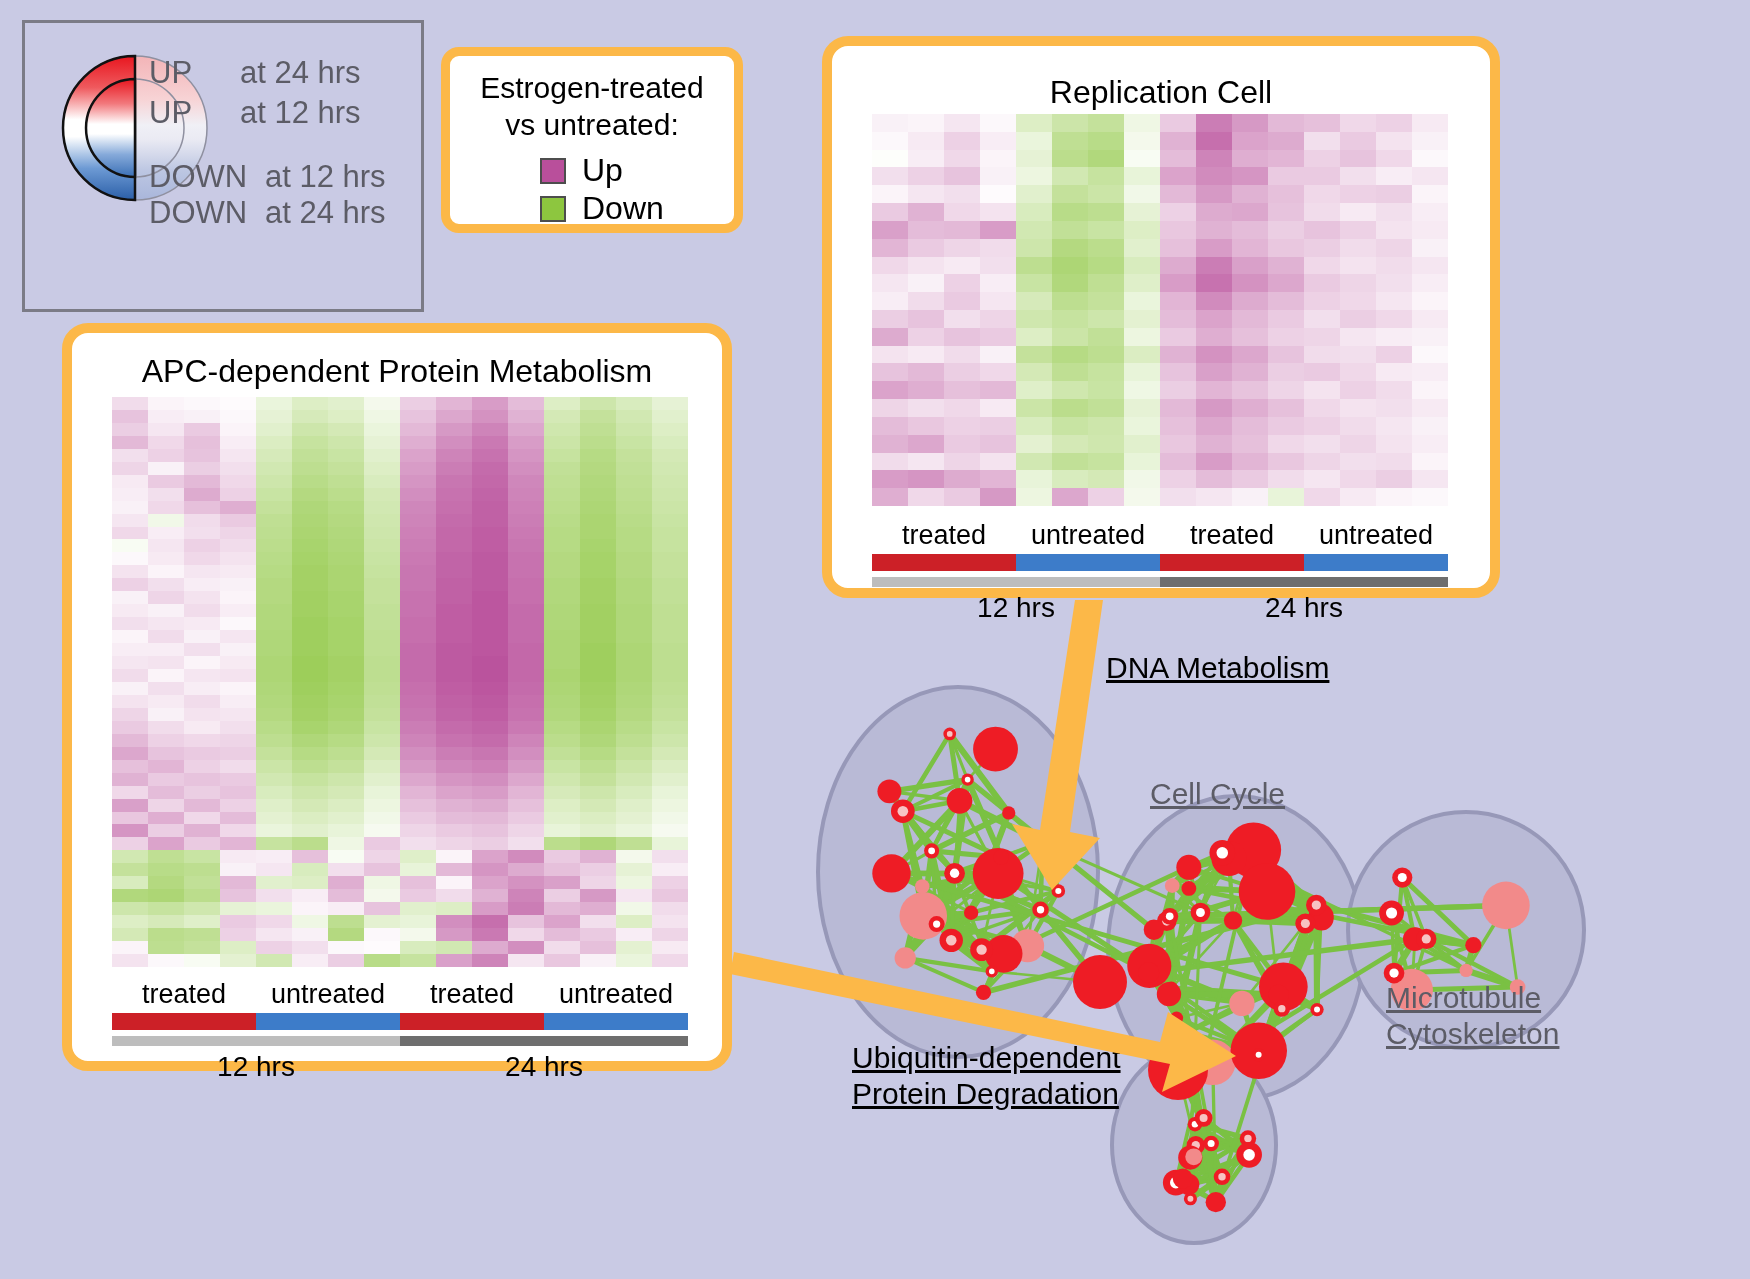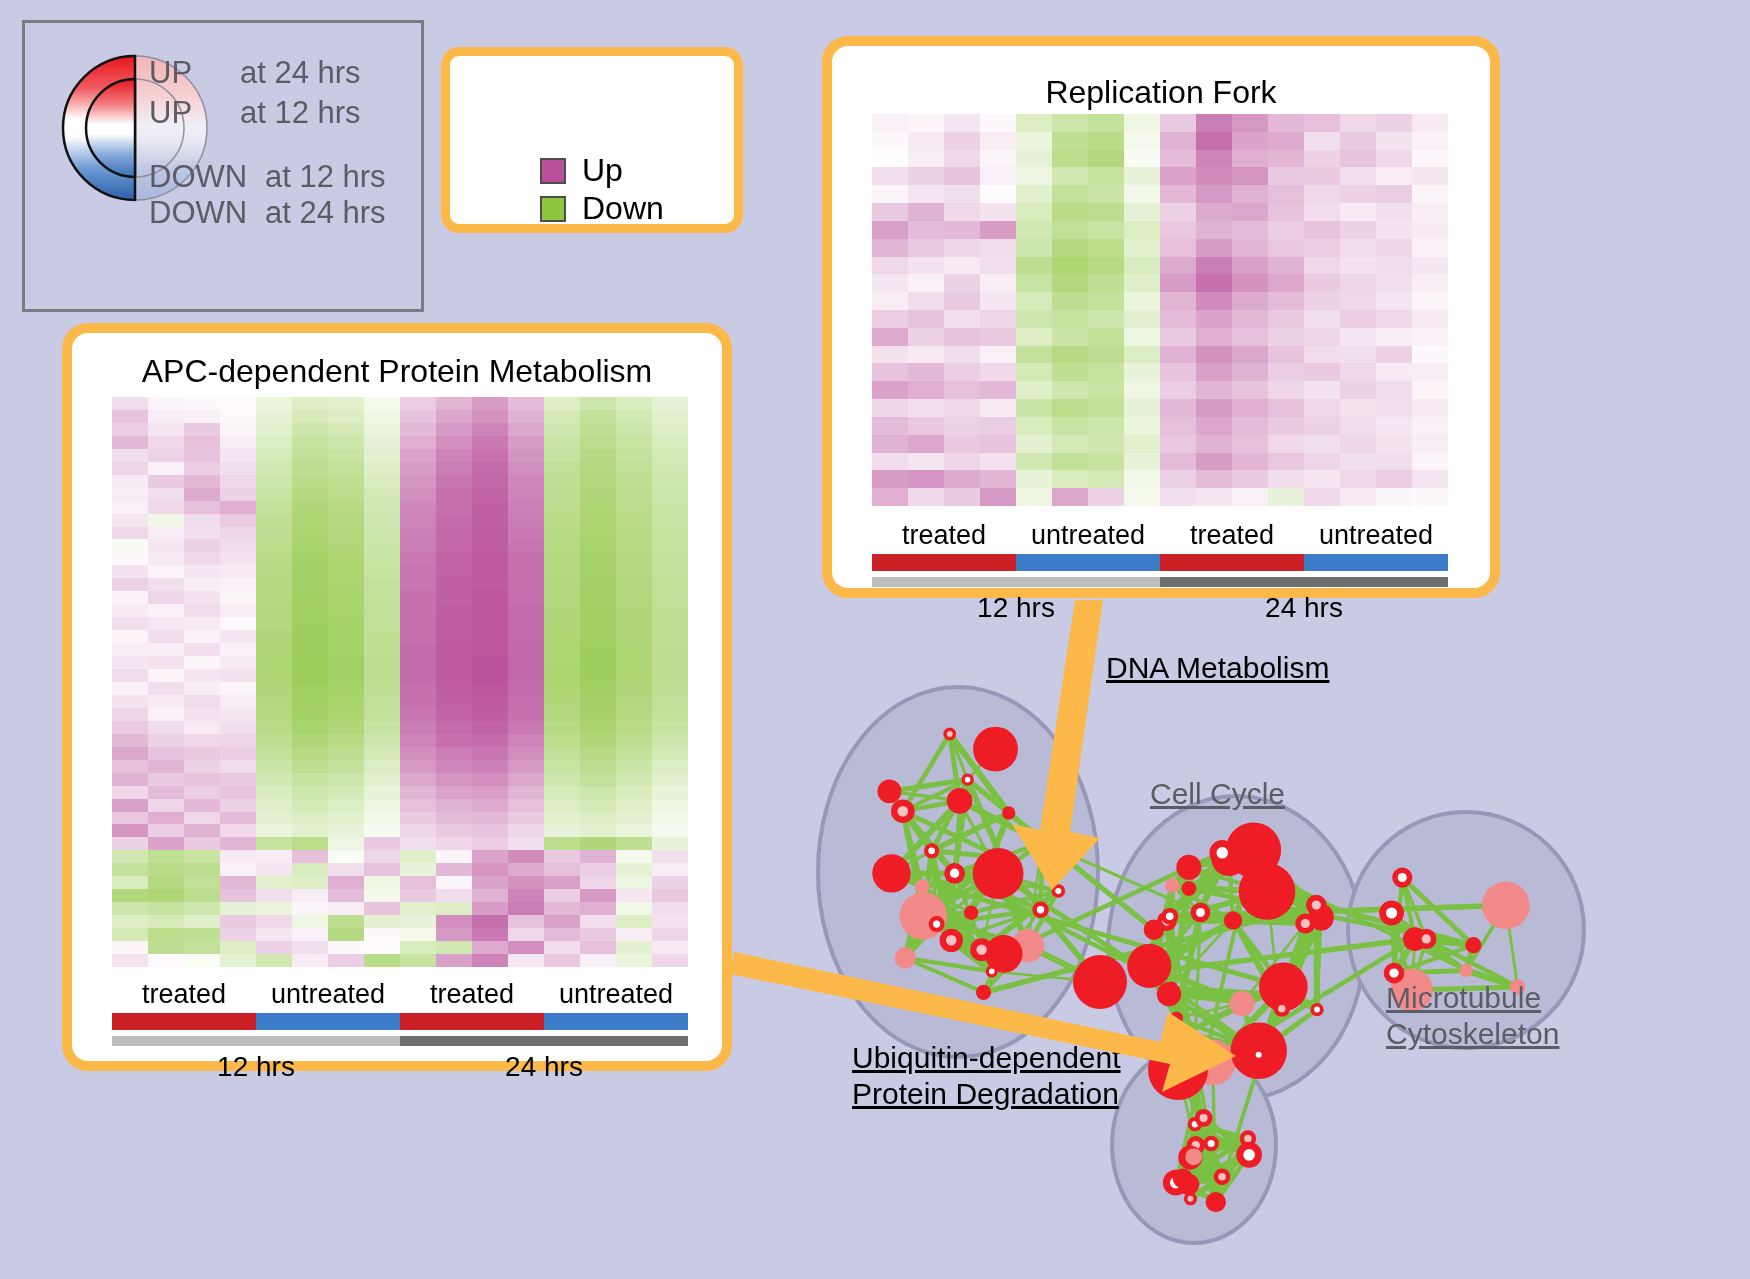--- a/index.html
+++ b/index.html
@@ -119,32 +119,36 @@
     <div class="keytext" style="left:215px;top:32px;">at 24 hrs</div>
     <div class="keytext" style="left:124px;top:72px;">UP</div>
     <div class="keytext" style="left:215px;top:72px;">at 12 hrs</div>
     <div class="keytext" style="left:124px;top:136px;">DOWN</div>
     <div class="keytext" style="left:240px;top:136px;">at 12 hrs</div>
     <div class="keytext" style="left:124px;top:172px;">DOWN</div>
     <div class="keytext" style="left:240px;top:172px;">at 24 hrs</div>
   </div>
 
   <div class="abs" id="legend-updown">
+    <div class="ltitle">
+      <span>Estrogen-treated</span><br>
+      <span>vs untreated:</span>
+    </div>
     <div class="lrow" style="top:96px;">
       <i class="swatch" style="background:#b94f9b"></i>
       <span>Up</span>
     </div>
     <div class="lrow" style="top:134px;">
       <i class="swatch" style="background:#8dc63f"></i>
       <span>Down</span>
     </div>
   </div>
 
   <div class="panel" id="panel-replication">
-    <div class="panel-title">Replication Fork</div>
+    <div class="panel-title">Replication Cell</div>
     <div class="hm" id="hm-rep" style="left: 40px; top: 68px; width: 576px; height: 392px; grid-template-columns: repeat(16, 1fr); grid-template-rows: repeat(22, 1fr);">
         <div style="background: rgb(249, 241, 247);"></div>
         <div style="background: rgb(251, 244, 249);"></div>
         <div style="background: rgb(245, 230, 241);"></div>
         <div style="background: rgb(252, 248, 251);"></div>
         <div style="background: rgb(221, 238, 197);"></div>
         <div style="background: rgb(204, 229, 169);"></div>
         <div style="background: rgb(196, 225, 155);"></div>
         <div style="background: rgb(239, 247, 228);"></div>
         <div style="background: rgb(234, 202, 225);"></div>

